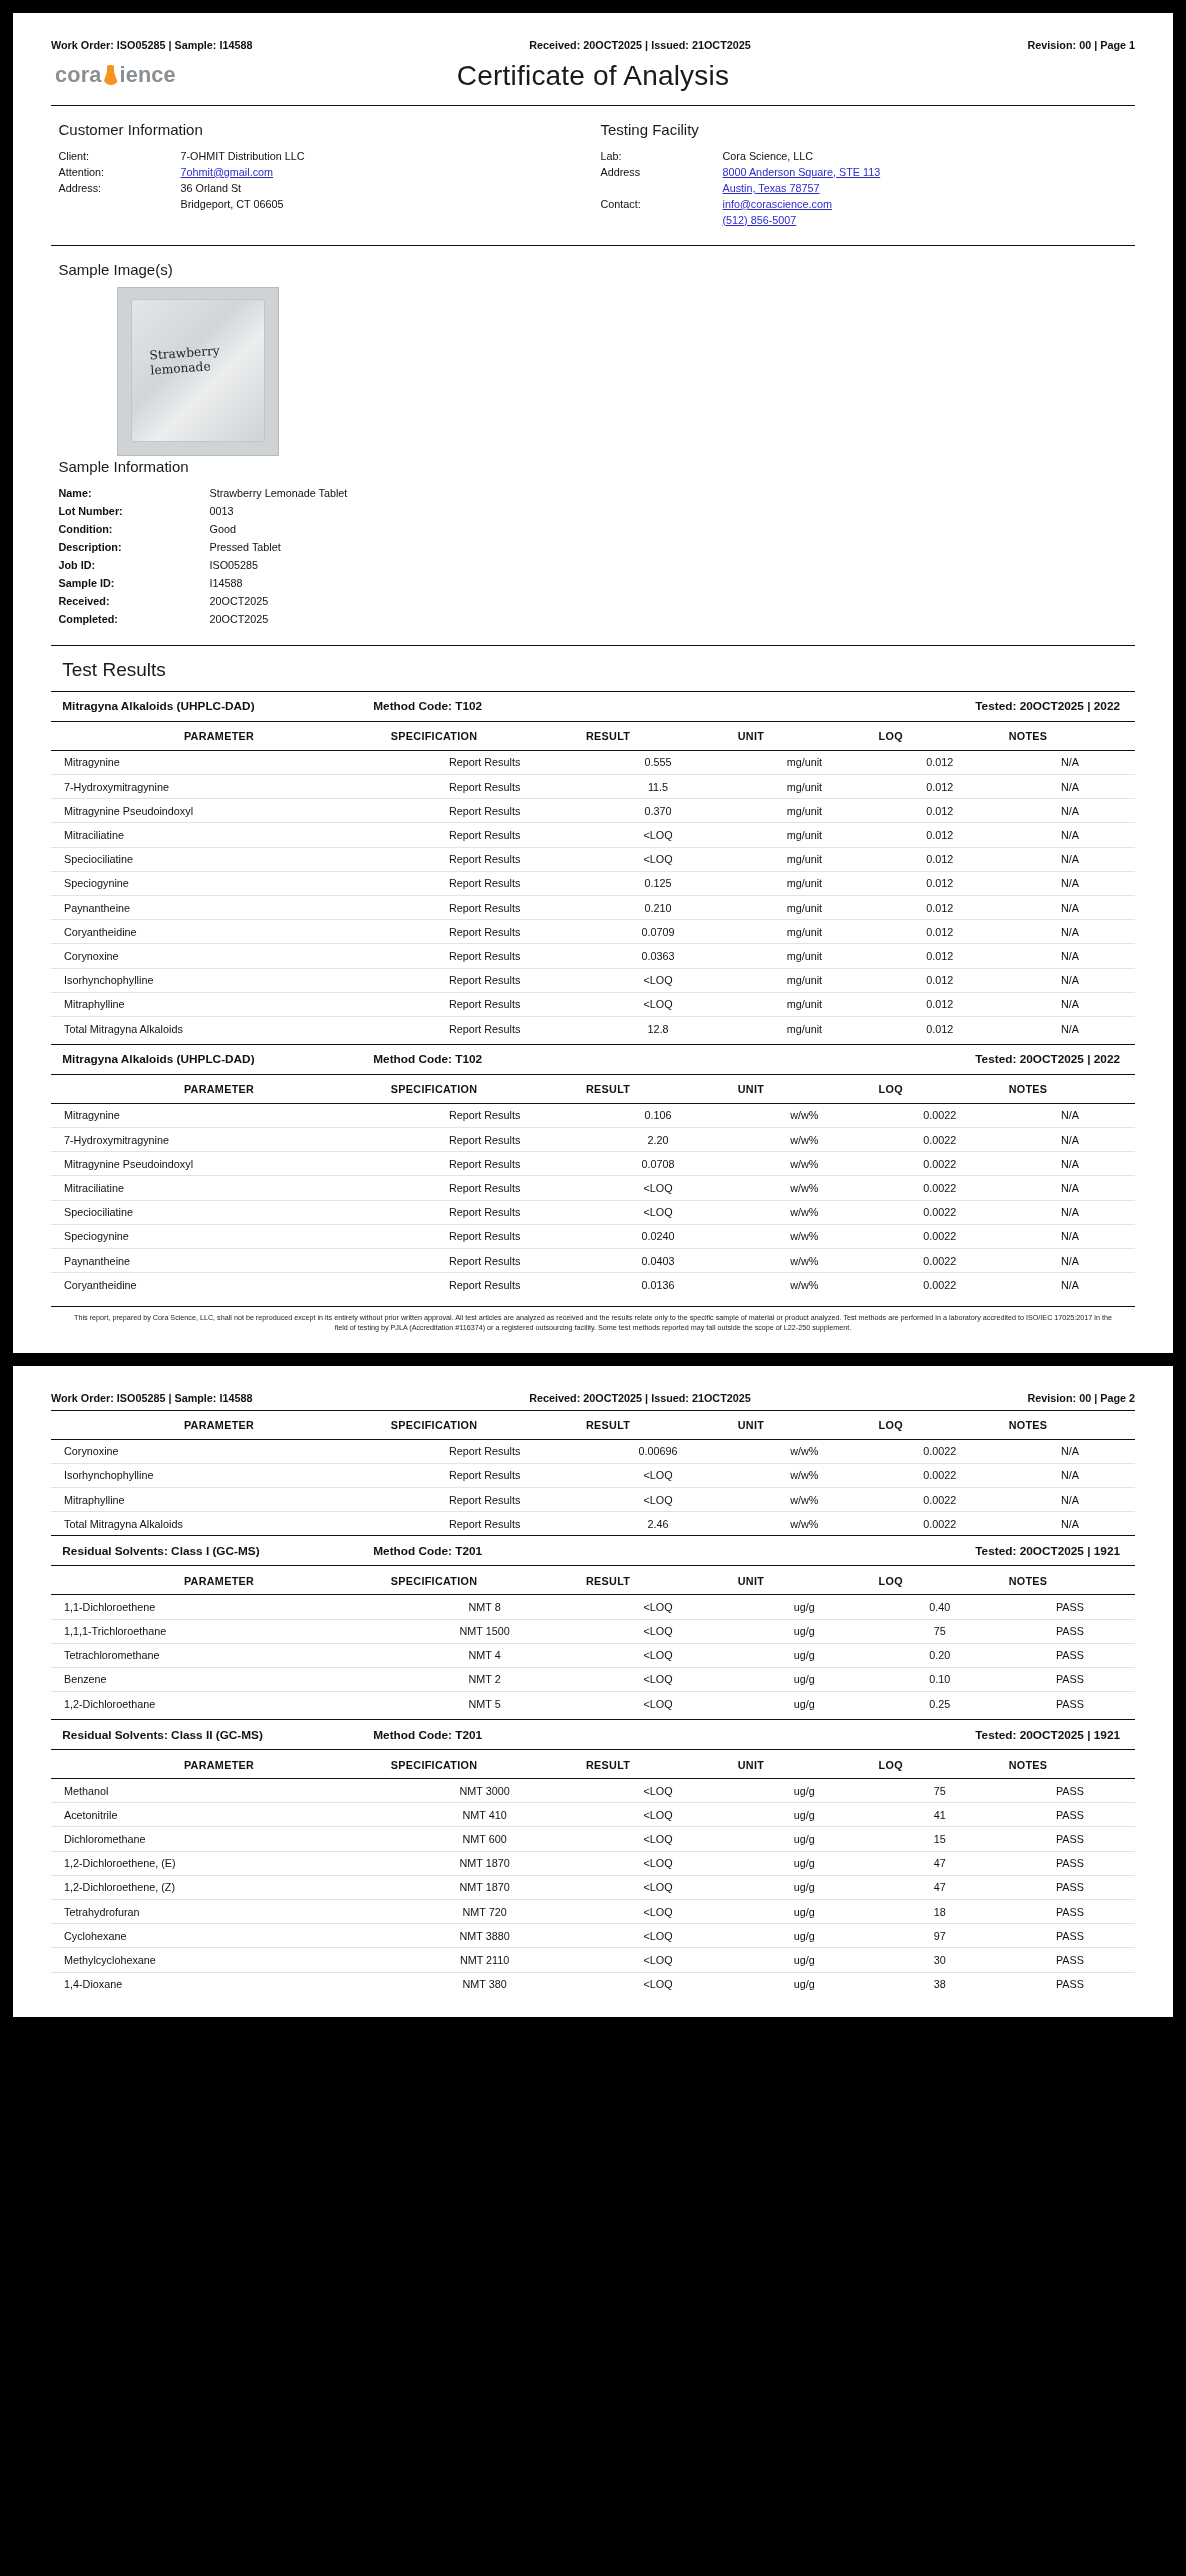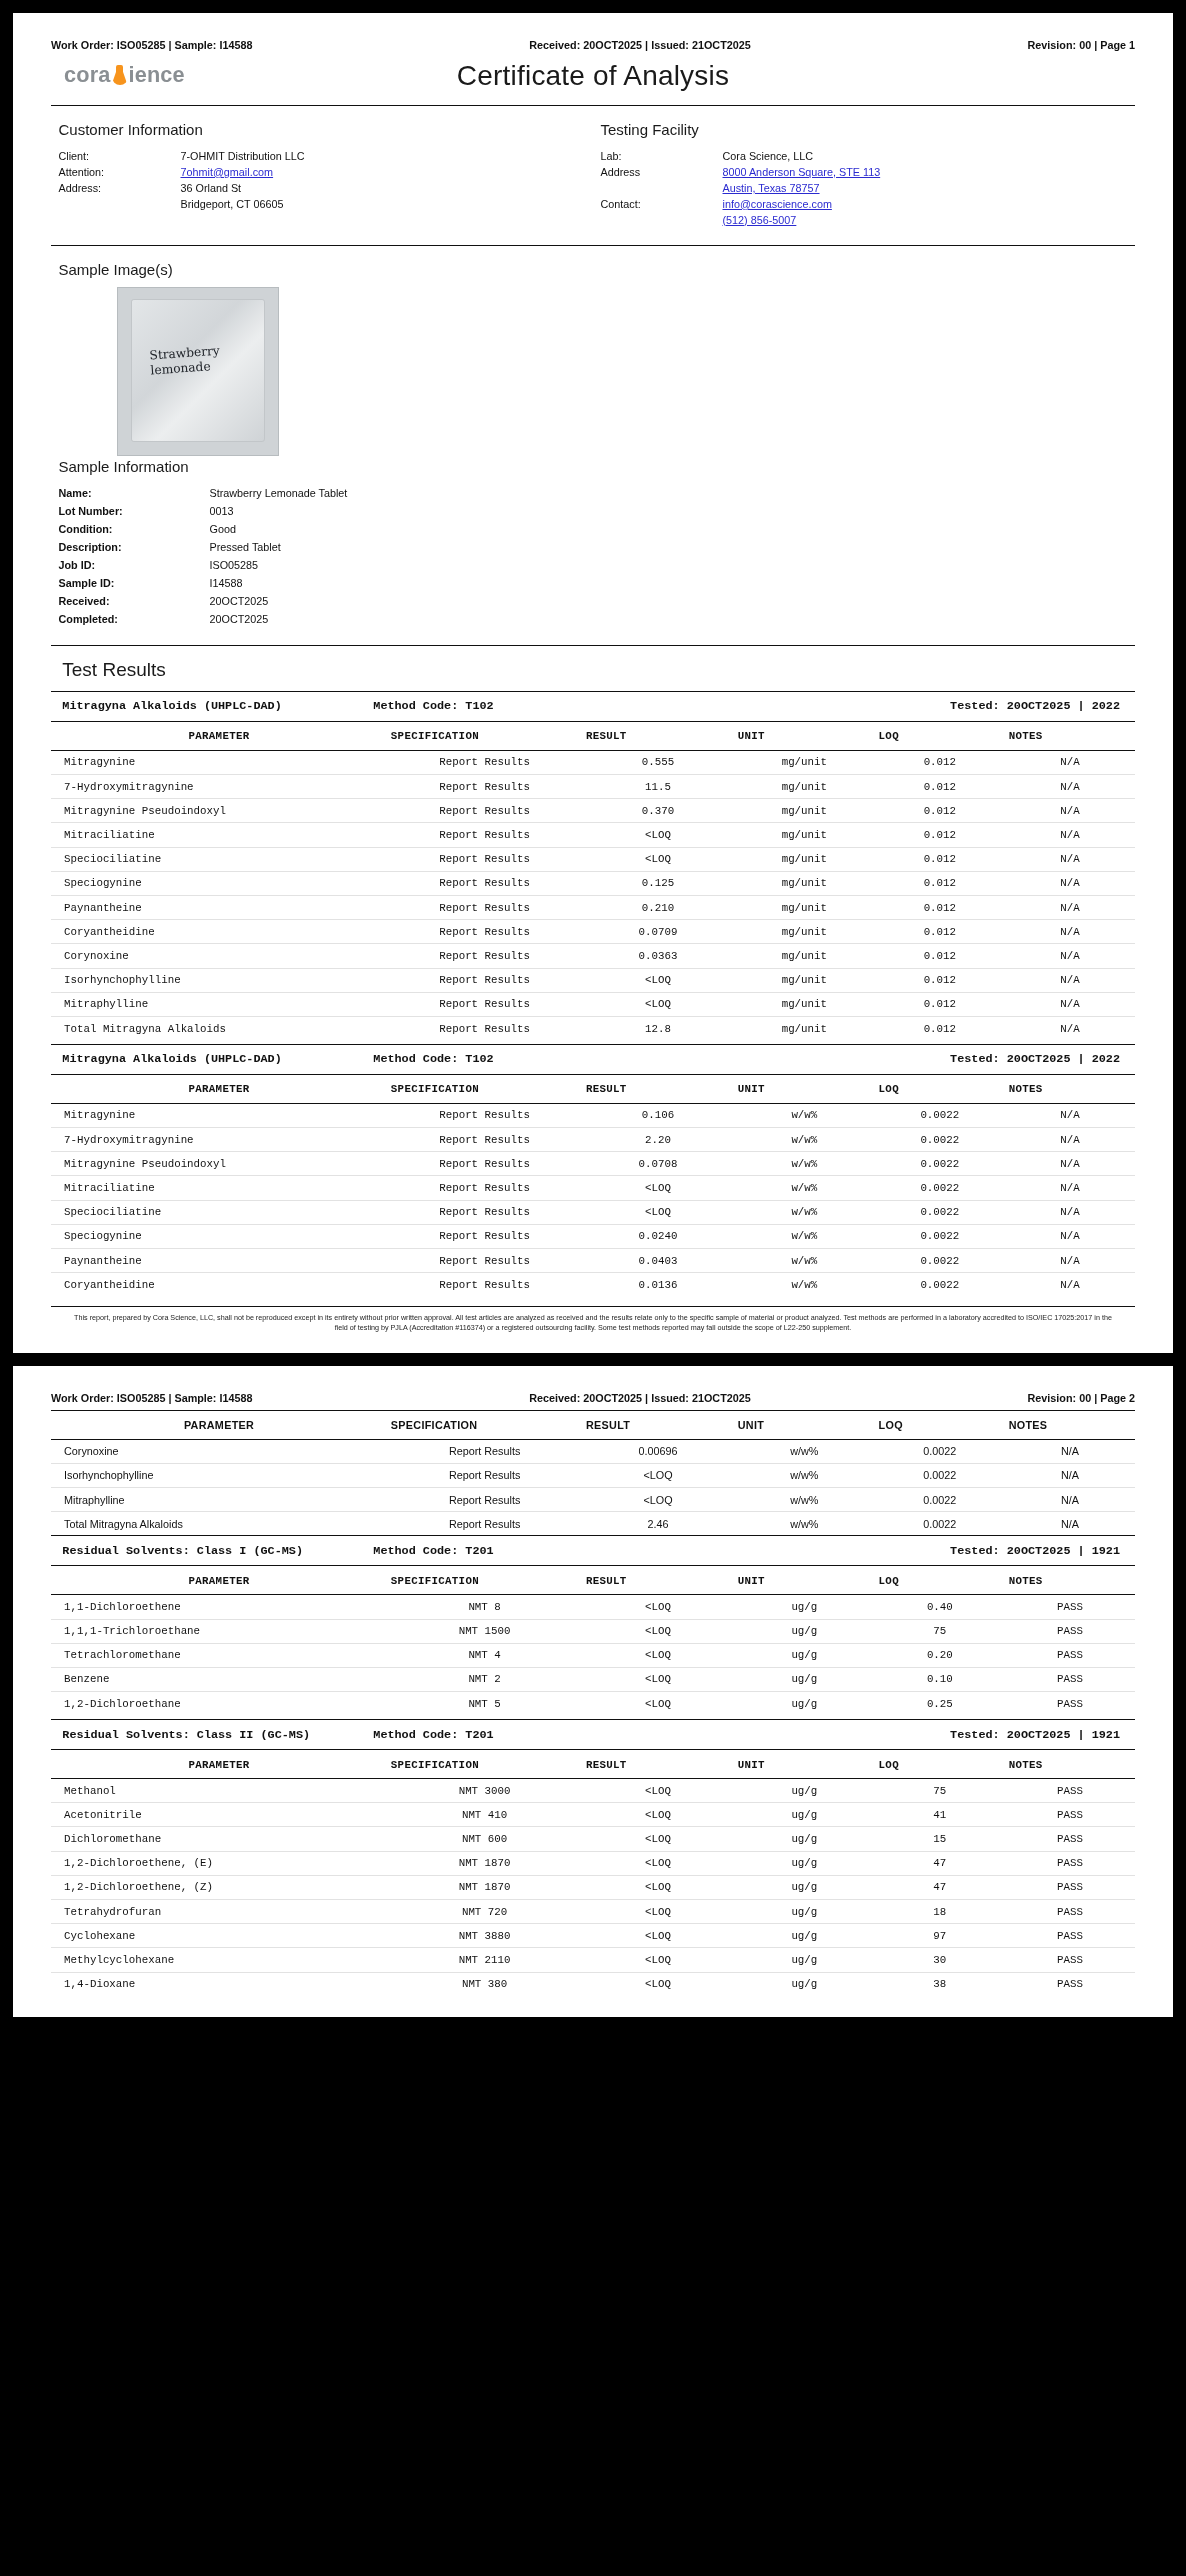--- a/index.html
+++ b/index.html
@@ -35,21 +35,21 @@
     display: flex;
     align-items: center;
     justify-content: center;
     position: relative;
     border-bottom: 1.9px solid #111;
     padding-bottom: 13px;
     margin-top: 5.6px;
   }
   .logo {
     position: absolute;
-    left: 13px;
+    left: 4px;
     top: 1.9px;
     display: flex;
     align-items: center;
     font-size: 21.7px;
     font-weight: bold;
     color: #8a8f93;
     letter-spacing: 0.2px;
   }
   .logo .flask {
     display: inline-block;
@@ -139,21 +139,21 @@
   }
   .sample-info-col { flex: 1; padding-top: 1.9px; }
   .kv2 { display: flex; font-size: 10.8px; line-height: 18px; color: #111; }
   .kv2 .k { width: 151px; font-weight: bold; flex-shrink: 0; }
   
   .results-title {
     font-size: 19px;
     padding: 13px 7.5px 9.4px 11.3px;
     color: #1a1a1a;
   }
-  .panel { margin-bottom: 3.8px; font-family: Liberation Mono, monospace; }
+  .panel { margin-bottom: 3.8px; }
   .panel-head {
     display: flex;
     align-items: center;
     border-top: 1.9px solid #111;
     border-bottom: 0.9px solid #111;
     padding: 7.5px 9.4px 7.5px 11.3px;
     font-size: 11.8px;
     font-weight: bold;
     color: #111;
   }

